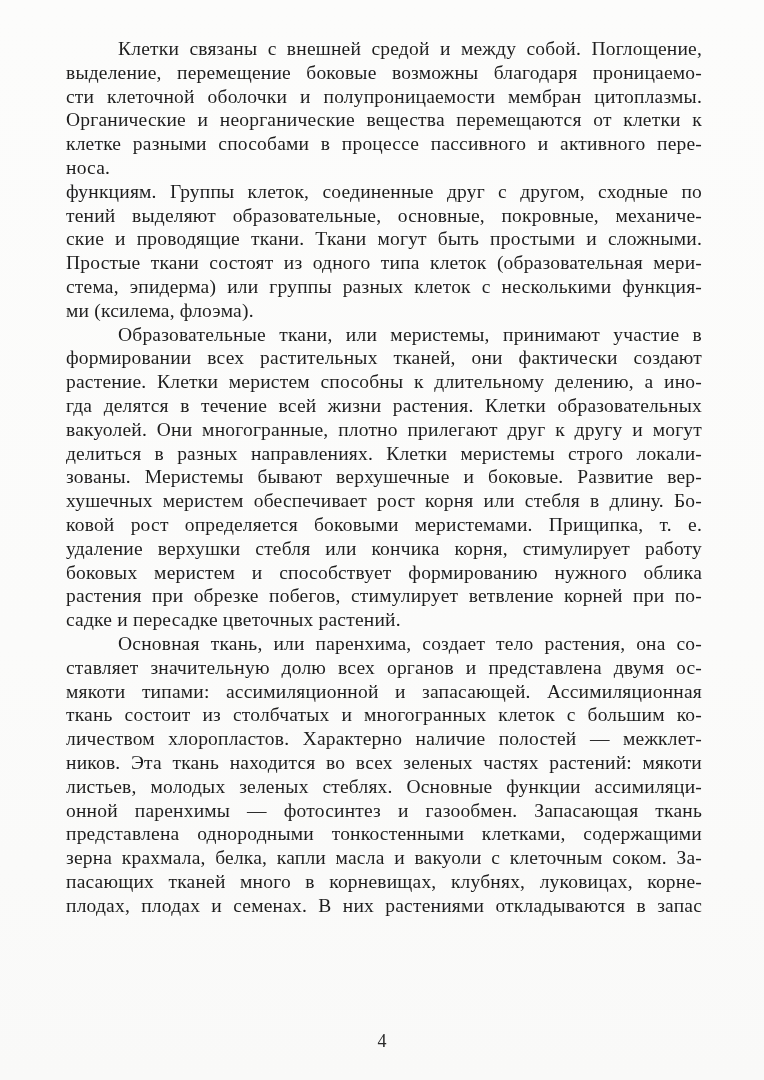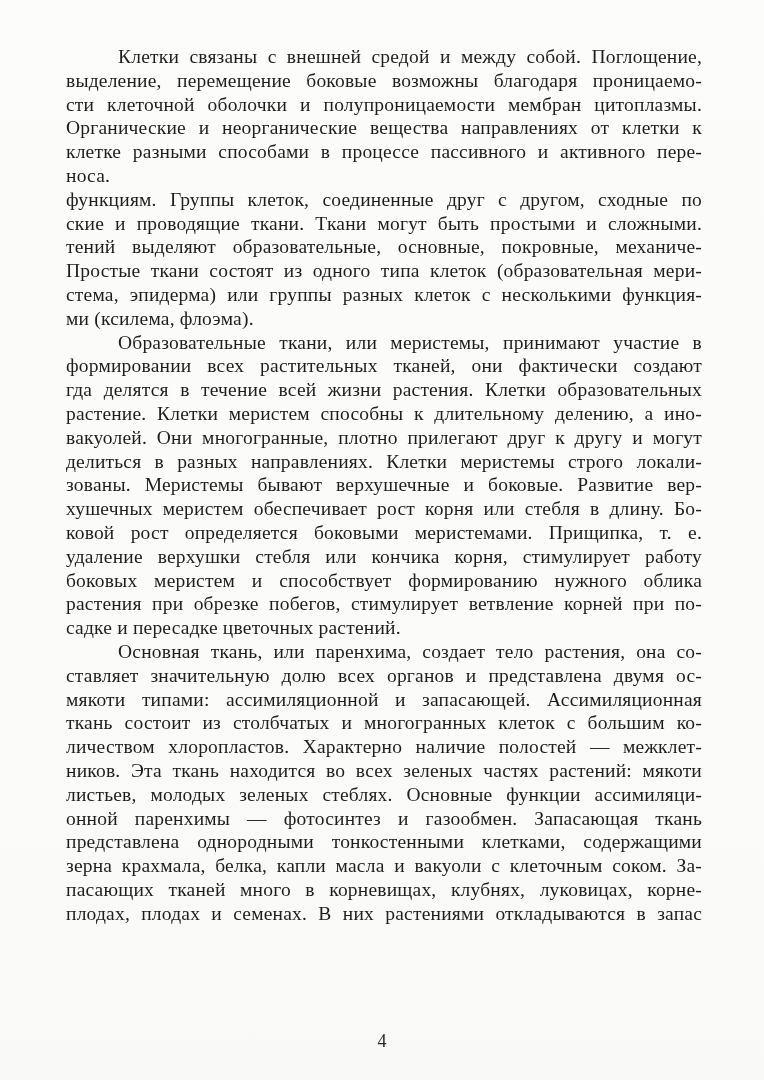--- a/index.html
+++ b/index.html
@@ -14,21 +14,21 @@
     position: relative;
     width: 764px;
     height: 1080px;
     background: linear-gradient(180deg, #fcfcfb 0%, #fbfbfa 60%, #f9f9f8 100%);
     font-family: "Liberation Serif", "DejaVu Serif", serif;
     color: #1e1e1e;
   }
   .text-body {
     position: absolute;
     left: 66px;
-    top: 45px;
+    top: 37px;
     width: 636px;
   }
   .paragraph {
     margin: 0;
     padding: 0;
   }
   .line {
     font-size: 19.5px;
     line-height: 23.8px;
     height: 23.8px;
@@ -59,37 +59,37 @@
 </style>
 </head>
 <body>
 
 <div class="page">
   <div class="text-body">
       <div class="paragraph">
         <div class="line para-first">Клетки связаны с внешней средой и между собой. Поглощение,</div>
         <div class="line">выделение, перемещение боковые возможны благодаря проницаемо-</div>
         <div class="line">сти клеточной оболочки и полупроницаемости мембран цитоплазмы.</div>
-        <div class="line">Органические и неорганические вещества направлениях от клетки к</div>
+        <div class="line">Органические и неорганические вещества перемещаются от клетки к</div>
         <div class="line">клетке разными способами в процессе пассивного и активного пере-</div>
         <div class="line para-last">носа.</div>
       </div>
       <div class="paragraph">
         <div class="line">функциям. Группы клеток, соединенные друг с другом, сходные по</div>
+        <div class="line">тений выделяют образовательные, основные, покровные, механиче-</div>
         <div class="line">ские и проводящие ткани. Ткани могут быть простыми и сложными.</div>
-        <div class="line">тений выделяют образовательные, основные, покровные, механиче-</div>
         <div class="line">Простые ткани состоят из одного типа клеток (образовательная мери-</div>
         <div class="line">стема, эпидерма) или группы разных клеток с несколькими функция-</div>
         <div class="line para-last">ми (ксилема, флоэма).</div>
       </div>
       <div class="paragraph">
         <div class="line para-first">Образовательные ткани, или меристемы, принимают участие в</div>
         <div class="line">формировании всех растительных тканей, они фактически создают</div>
+        <div class="line">растение. Клетки меристем способны к длительному делению, а ино-</div>
         <div class="line">гда делятся в течение всей жизни растения. Клетки образовательных</div>
-        <div class="line">растение. Клетки меристем способны к длительному делению, а ино-</div>
         <div class="line">вакуолей. Они многогранные, плотно прилегают друг к другу и могут</div>
         <div class="line">делиться в разных направлениях. Клетки меристемы строго локали-</div>
         <div class="line">зованы. Меристемы бывают верхушечные и боковые. Развитие вер-</div>
         <div class="line">хушечных меристем обеспечивает рост корня или стебля в длину. Бо-</div>
         <div class="line">ковой рост определяется боковыми меристемами. Прищипка, т. е.</div>
         <div class="line">удаление верхушки стебля или кончика корня, стимулирует работу</div>
         <div class="line">боковых меристем и способствует формированию нужного облика</div>
         <div class="line">растения при обрезке побегов, стимулирует ветвление корней при по-</div>
         <div class="line para-last">садке и пересадке цветочных растений.</div>
       </div>

